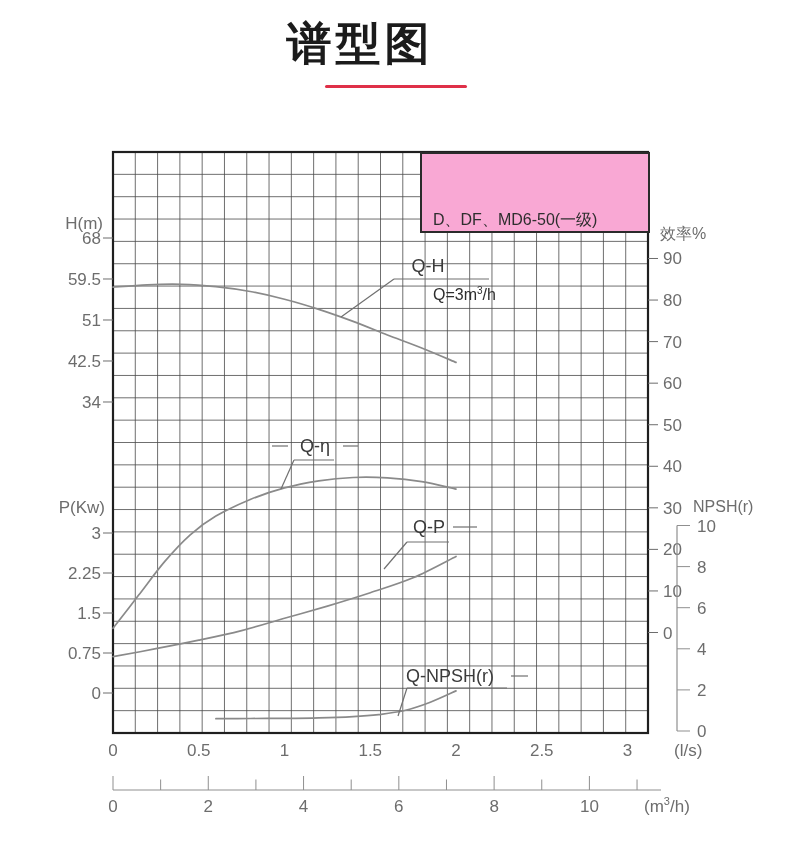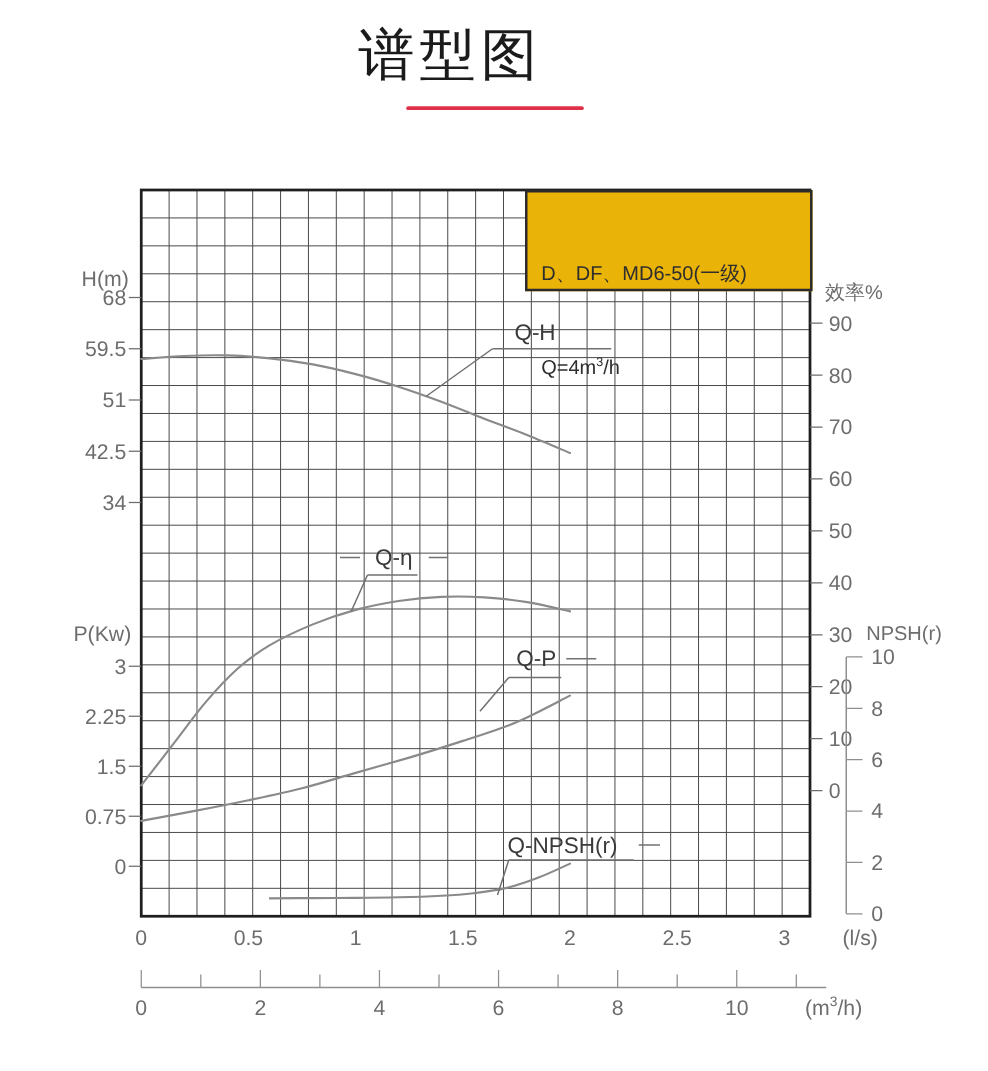--- a/index.html
+++ b/index.html
@@ -4,31 +4,31 @@
 <style>
   html,body{margin:0;padding:0;}
   body{
     width:790px;height:857px;position:relative;overflow:hidden;
     background:#ffffff;
     font-family:"Liberation Sans","DejaVu Sans",sans-serif;
   }
   .page{position:absolute;left:0;top:0;width:790px;height:857px;}
   .page-title{
     position:absolute;left:0;top:14px;width:720px;margin:0;
-    text-align:center;font-size:45px;font-weight:normal;color:#1b1b1b;
+    text-align:center;font-size:45px;font-weight:bold;color:#1b1b1b;
     letter-spacing:4px;
   }
   .title-underline{
     position:absolute;left:325px;top:85px;width:142px;height:3px;
     border-radius:2px;
   }
   #chart-svg{position:absolute;left:0;top:0;}
   .anno-box{
     position:absolute;left:420px;top:152px;width:230px;height:81px;
-    box-sizing:border-box;background:#eab308;border:2px solid #2b2b2b;
+    box-sizing:border-box;background:#f9a8d4;border:2px solid #2b2b2b;
     padding:3px 0 0 11px;color:#2e2e2e;font-size:16px;line-height:25px;
     white-space:pre;
   }
   .anno-box sup{font-size:10px;line-height:0;vertical-align:super;}
 </style>
 </head>
 <body>
 
 <div class="page">
 
@@ -209,16 +209,16 @@
       <g>
         <line x1="407" y1="688" x2="507" y2="688" stroke="#707070" stroke-width="1.2"></line>
         <line x1="407" y1="688" x2="398" y2="716" stroke="#707070" stroke-width="1.2"></line>
         <line x1="511" y1="676" x2="528" y2="676" stroke="#707070" stroke-width="1.2"></line>
         <text x="450" y="682" fill="#3a3a3a" font-size="18" text-anchor="middle">Q-NPSH(r)</text>
       </g>
     </svg>
 
   <div class="anno-box">
     <div>D、DF、MD6-50(一级)</div>
-    <div><span>Q=4m</span><sup>3</sup><span>/h</span></div>
+    <div><span>Q=3m</span><sup>3</sup><span>/h</span></div>
   </div>
 
 </div>
 
 </body></html>

